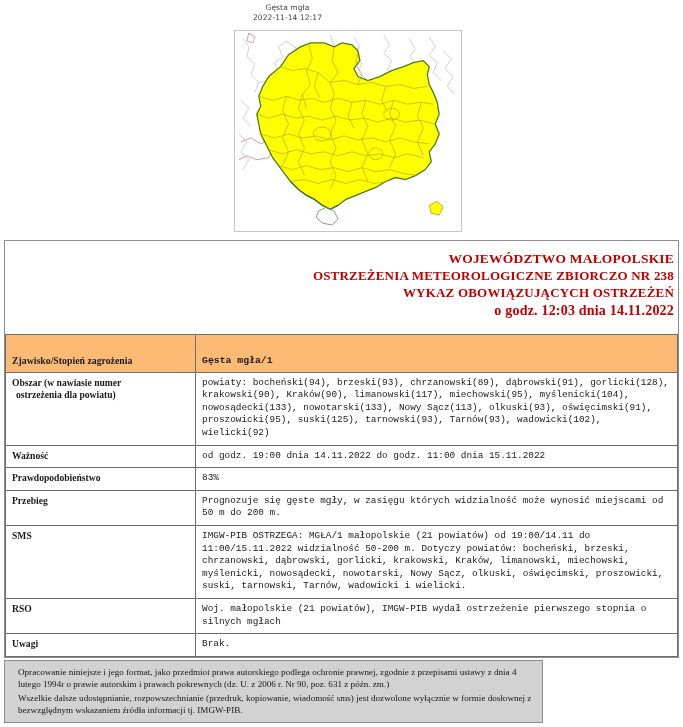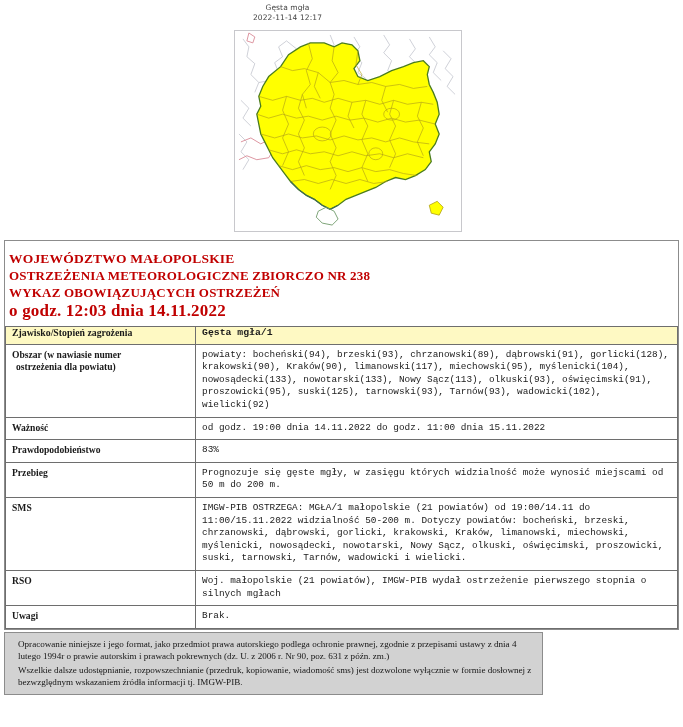--- a/index.html
+++ b/index.html
@@ -73,34 +73,34 @@
   
   .doc-box {
     margin: 0 4px;
     width: 675px;
     box-sizing: border-box;
     border: 1px solid #8c8c8c;
     background: #ffffff;
   }
 
   .header-banner {
-    text-align: left;
-    padding: 9px 4px 7px 4px;
+    text-align: right;
+    padding: 9px 4px 15px 4px;
     background: #ffffff;
   }
   .header-banner .hl {
     color: #c00000;
     font-weight: bold;
     font-family: "Liberation Serif", "DejaVu Serif", serif;
     letter-spacing: 0.2px;
   }
   .hl1 { font-size: 13.5px; line-height: 17px; }
   .hl2 { font-size: 13px; line-height: 17px; }
   .hl3 { font-size: 13px; line-height: 17px; }
-  .hl4 { font-size: 17px; line-height: 17px; padding-top: 1px; }
+  .hl4 { font-size: 14px; line-height: 17px; padding-top: 1px; }
 
   
   table.warn-table {
     width: 100%;
     border-collapse: collapse;
     table-layout: fixed;
     font-size: 9.4px;
   }
   table.warn-table td {
     border: 1px solid #6e6e6e;
@@ -111,24 +111,24 @@
   td.lab {
     width: 178px;
     font-weight: bold;
     font-size: 9.6px;
   }
   td.val {
     font-weight: normal;
     font-family: Liberation Mono, monospace;
   }
   tr.hl-row td {
-    background: #fef9c3;
+    background: #fdba74;
     font-weight: bold;
     font-size: 9.8px;
-    padding-top: 0;
+    padding-top: 20px;
     padding-bottom: 4px;
   }
   .indent-2 { display: block; padding-left: 4px; font-family: Liberation Serif, serif; }
 
   
   .footer {
     margin: 2px 4px 0 4px;
     width: 539px;
     box-sizing: border-box;
     border: 1px solid #8c8c8c;

